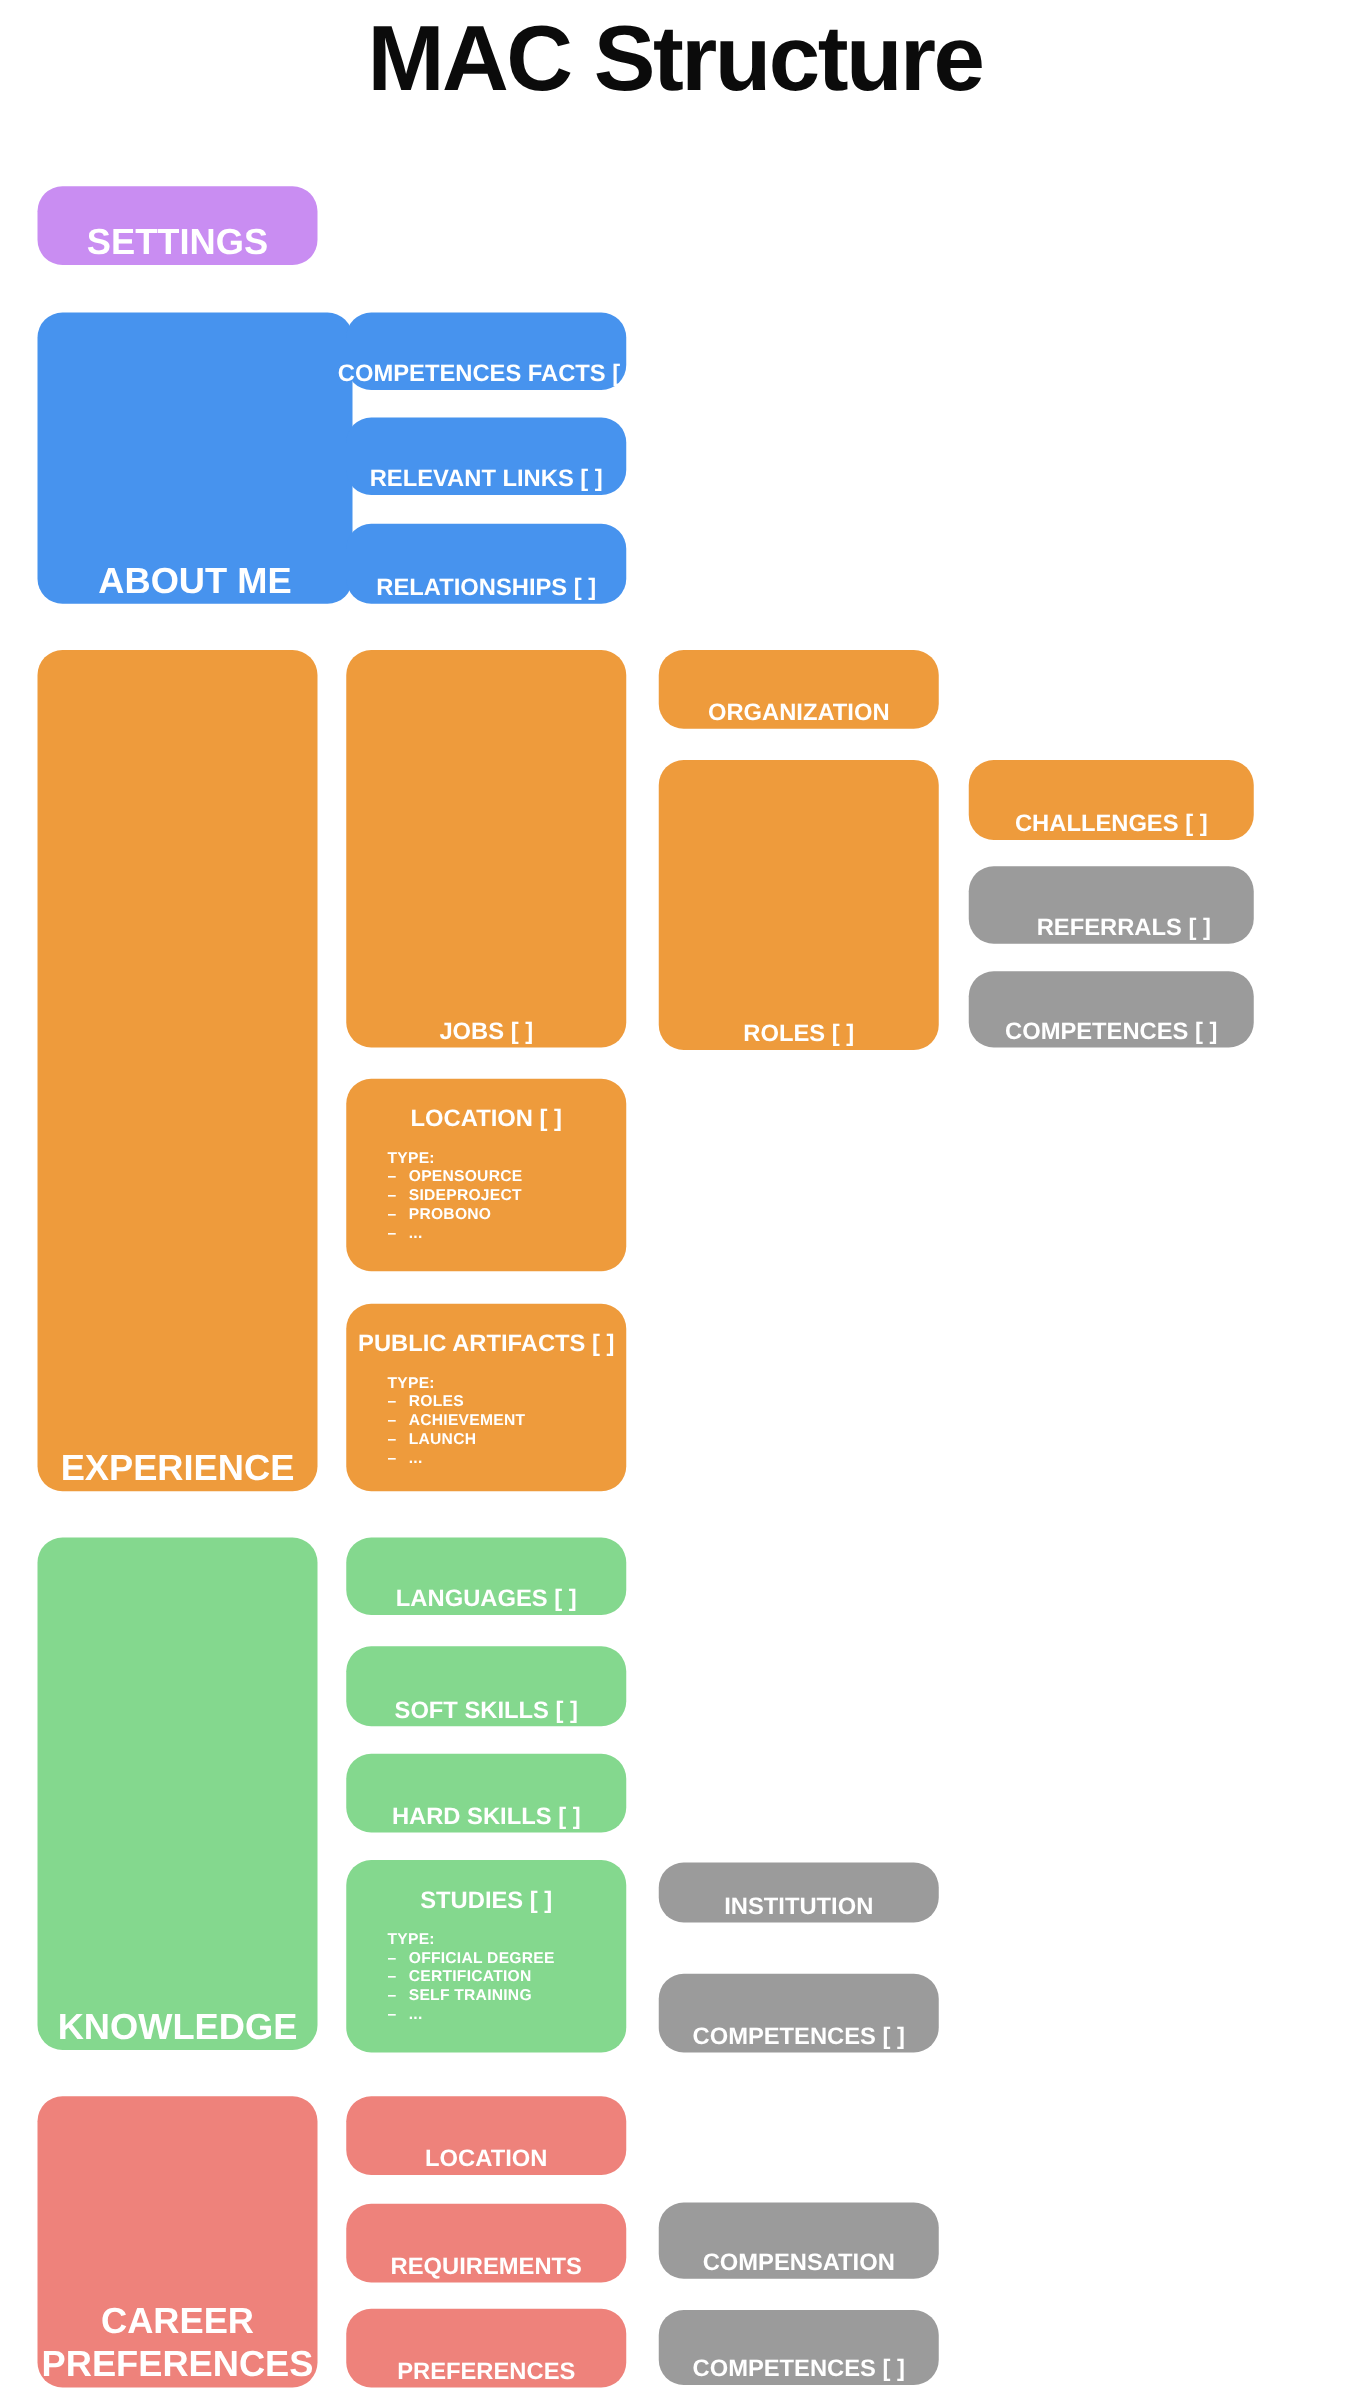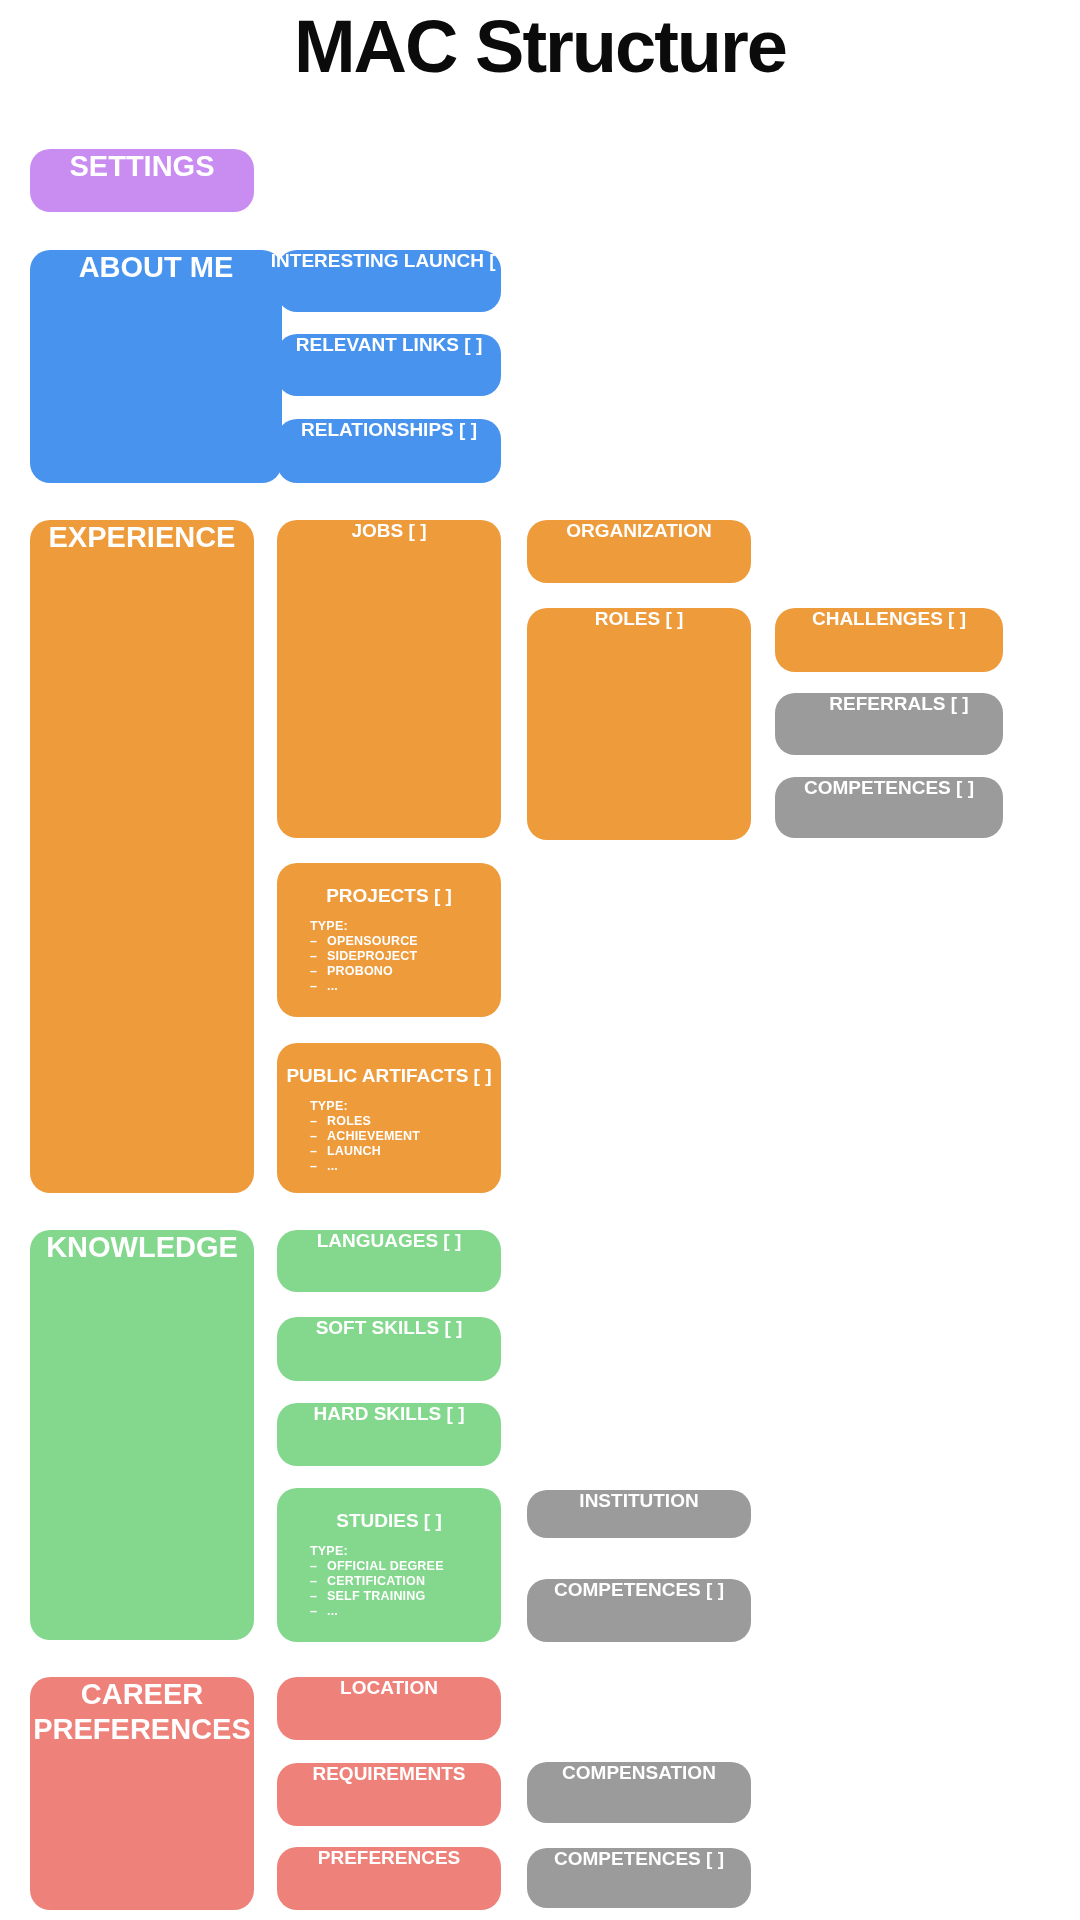--- a/index.html
+++ b/index.html
@@ -20,21 +20,21 @@
     line-height: 1.12;
     font-weight: 800;
     letter-spacing: -2px;
     color: #0b0b0b;
   }
   .box {
     position: absolute;
     border-radius: 20px;
     color: #ffffff;
     display: flex;
-    align-items: flex-start;
+    align-items: flex-end;
     justify-content: center;
     text-align: center;
     font-weight: 700;
     box-sizing: border-box;
   }
   .box.big   { font-size: 29px; line-height: 1.2; padding: 0 12px; }
   .box.small { font-size: 19px; line-height: 1.2; padding: 0 8px; white-space: nowrap; }
   .box.card {
     display: block;
     text-align: left;
@@ -64,21 +64,21 @@
   <h1 class="page-title">MAC Structure</h1>
 
   <div class="box big" style="left: 30px; top: 149px; width: 224px; height: 63px; background-color: rgb(201, 141, 242);">
     <span>SETTINGS</span>
   </div>
 
   <div class="box big" style="left: 30px; top: 250px; width: 252px; height: 233px; background-color: rgb(71, 147, 238);">
     <span>ABOUT ME</span>
   </div>
   <div class="box small" style="left: 277px; top: 250px; width: 224px; height: 62px; background-color: rgb(71, 147, 238);">
-    <span>INTERESTING LAUNCH [ ]</span>
+    <span>COMPETENCES FACTS [ ]</span>
   </div>
   <div class="box small" style="left: 277px; top: 334px; width: 224px; height: 62px; background-color: rgb(71, 147, 238);">
     <span>RELEVANT LINKS [ ]</span>
   </div>
   <div class="box small" style="left: 277px; top: 419px; width: 224px; height: 64px; background-color: rgb(71, 147, 238);">
     <span>RELATIONSHIPS [ ]</span>
   </div>
 
   <div class="box big" style="left: 30px; top: 520px; width: 224px; height: 673px; background-color: rgb(238, 155, 60);">
     <span>EXPERIENCE</span>
@@ -96,21 +96,21 @@
     <span>CHALLENGES [ ]</span>
   </div>
   <div class="box small" style="left: 775px; top: 693px; width: 228px; height: 62px; background-color: rgb(155, 155, 155); padding-left: 28px;">
     <span>REFERRALS [ ]</span>
   </div>
   <div class="box small" style="left: 775px; top: 777px; width: 228px; height: 61px; background-color: rgb(155, 155, 155);">
     <span>COMPETENCES [ ]</span>
   </div>
 
   <div class="box card" style="left: 277px; top: 863px; width: 224px; height: 154px; background-color: rgb(238, 155, 60);">
-    <div class="card-title">PROJECTS [ ]</div>
+    <div class="card-title">LOCATION [ ]</div>
     <div class="type-block">
       <div>TYPE:</div>
       <div>
           <div class="type-item">
             <span class="dash">–</span>
             <span>OPENSOURCE</span>
           </div>
           <div class="type-item">
             <span class="dash">–</span>
             <span>SIDEPROJECT</span>

